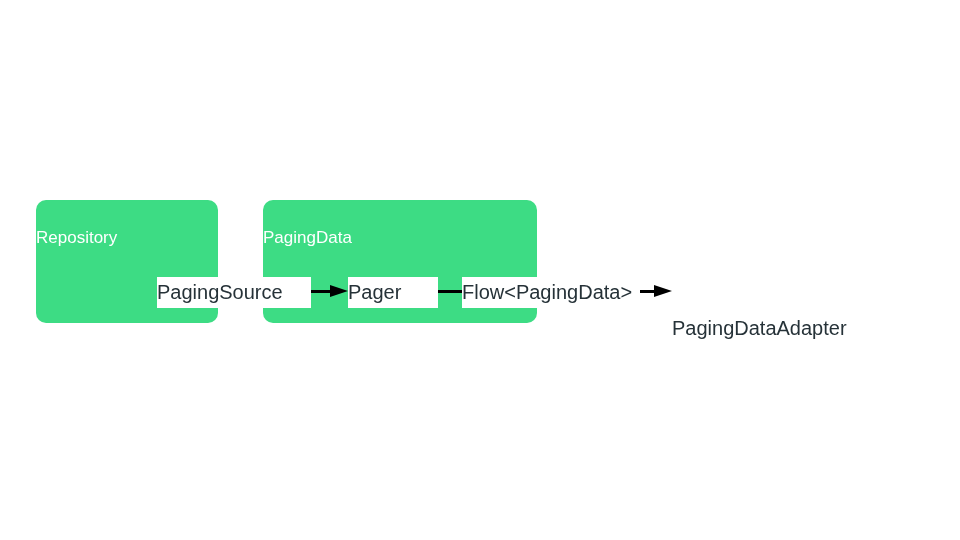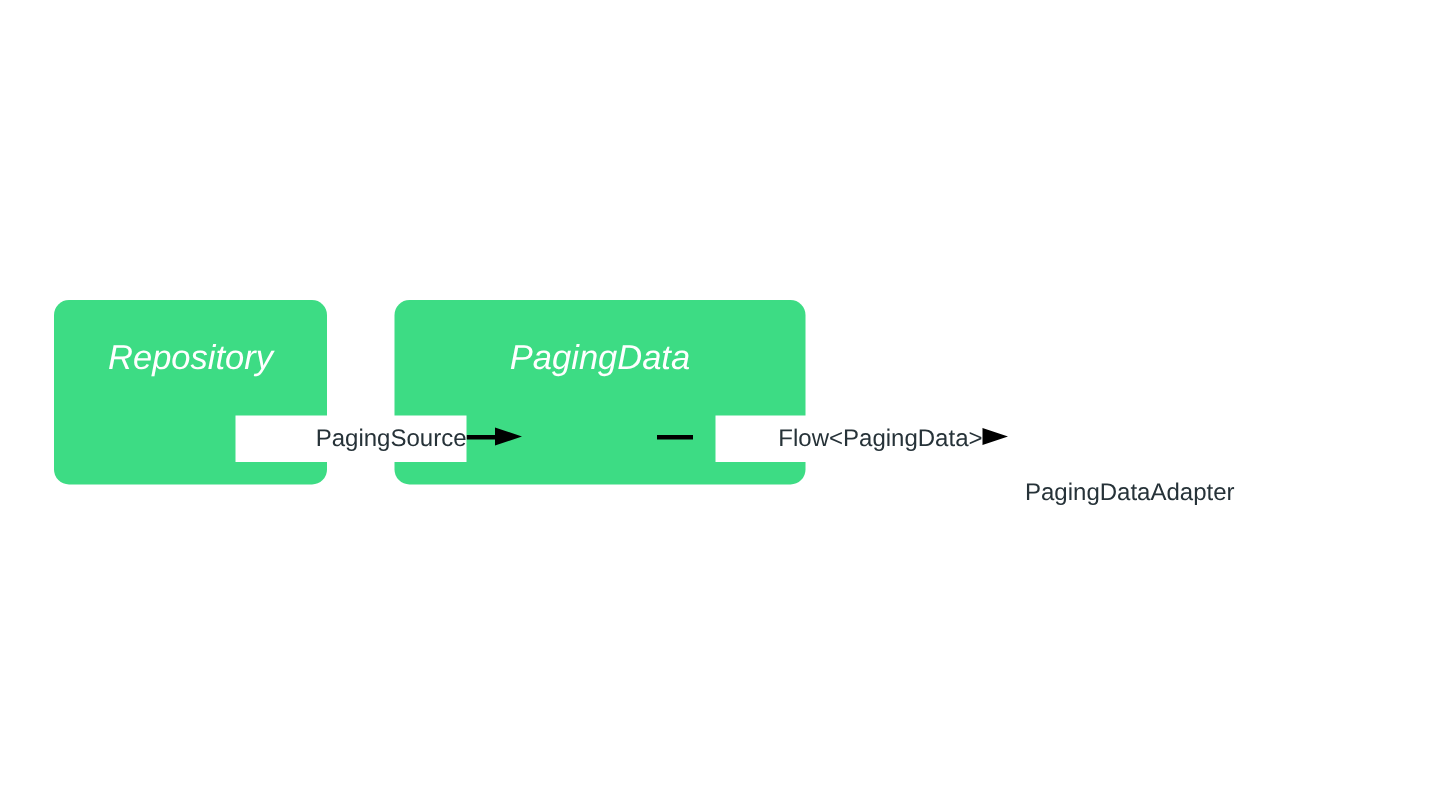--- a/index.html
+++ b/index.html
@@ -23,40 +23,39 @@
     border-radius: 10px;
   }
   .group-box.repository { left: 36px;  width: 182px; }
   .group-box.viewmodel  { left: 263px; width: 274px; }
   .group-box.ui         { left: 583px; width: 345px; }
   .group-title {
     position: absolute;
     left: 0;
     right: 0;
     top: 28px;
-    text-align: center;
+    text-align: left;
     color: #ffffff;
-    font-size: 23px;
+    font-size: 17px;
     line-height: 20px;
-    font-style: italic;
   }
   .node-box {
     position: absolute;
     top: 277px;
     height: 31px;
     background: #ffffff;
     color: #263238;
-    font-size: 16px;
+    font-size: 20px;
     line-height: 31px;
-    text-align: right;
+    text-align: left;
     white-space: nowrap;
   }
   .node-box.paging-source       { left: 157px; width: 154px; }
   .node-box.pager               { left: 348px; width: 90px;  }
-  .node-box.flow-paging-data    { left: 477px; width: 178px; }
+  .node-box.flow-paging-data    { left: 462px; width: 178px; }
   .node-box.paging-data-adapter { left: 672px; width: 151px; margin-top: 36px; }
   .connector-line {
     position: absolute;
     top: 290px;
     height: 3px;
     background: #000000;
   }
   .connector-line.c1 { left: 311px; width: 22px; }
   .connector-line.c2 { left: 438px; width: 24px; }
   .connector-line.c3 { left: 627px; width: 29px; }
@@ -89,18 +88,19 @@
   <div class="connector-line c1"></div>
   <div class="arrow-head a1"></div>
 
   <div class="connector-line c2"></div>
 
   <div class="connector-line c3"></div>
   <div class="arrow-head a3"></div>
 
   <div class="node-box paging-source">PagingSource</div>
 
+  <div class="node-box pager">Pager</div>
 
   <div class="node-box flow-paging-data">Flow&lt;PagingData&gt;</div>
 
   <div class="node-box paging-data-adapter">PagingDataAdapter</div>
 
 </div>
 
 </body></html>

